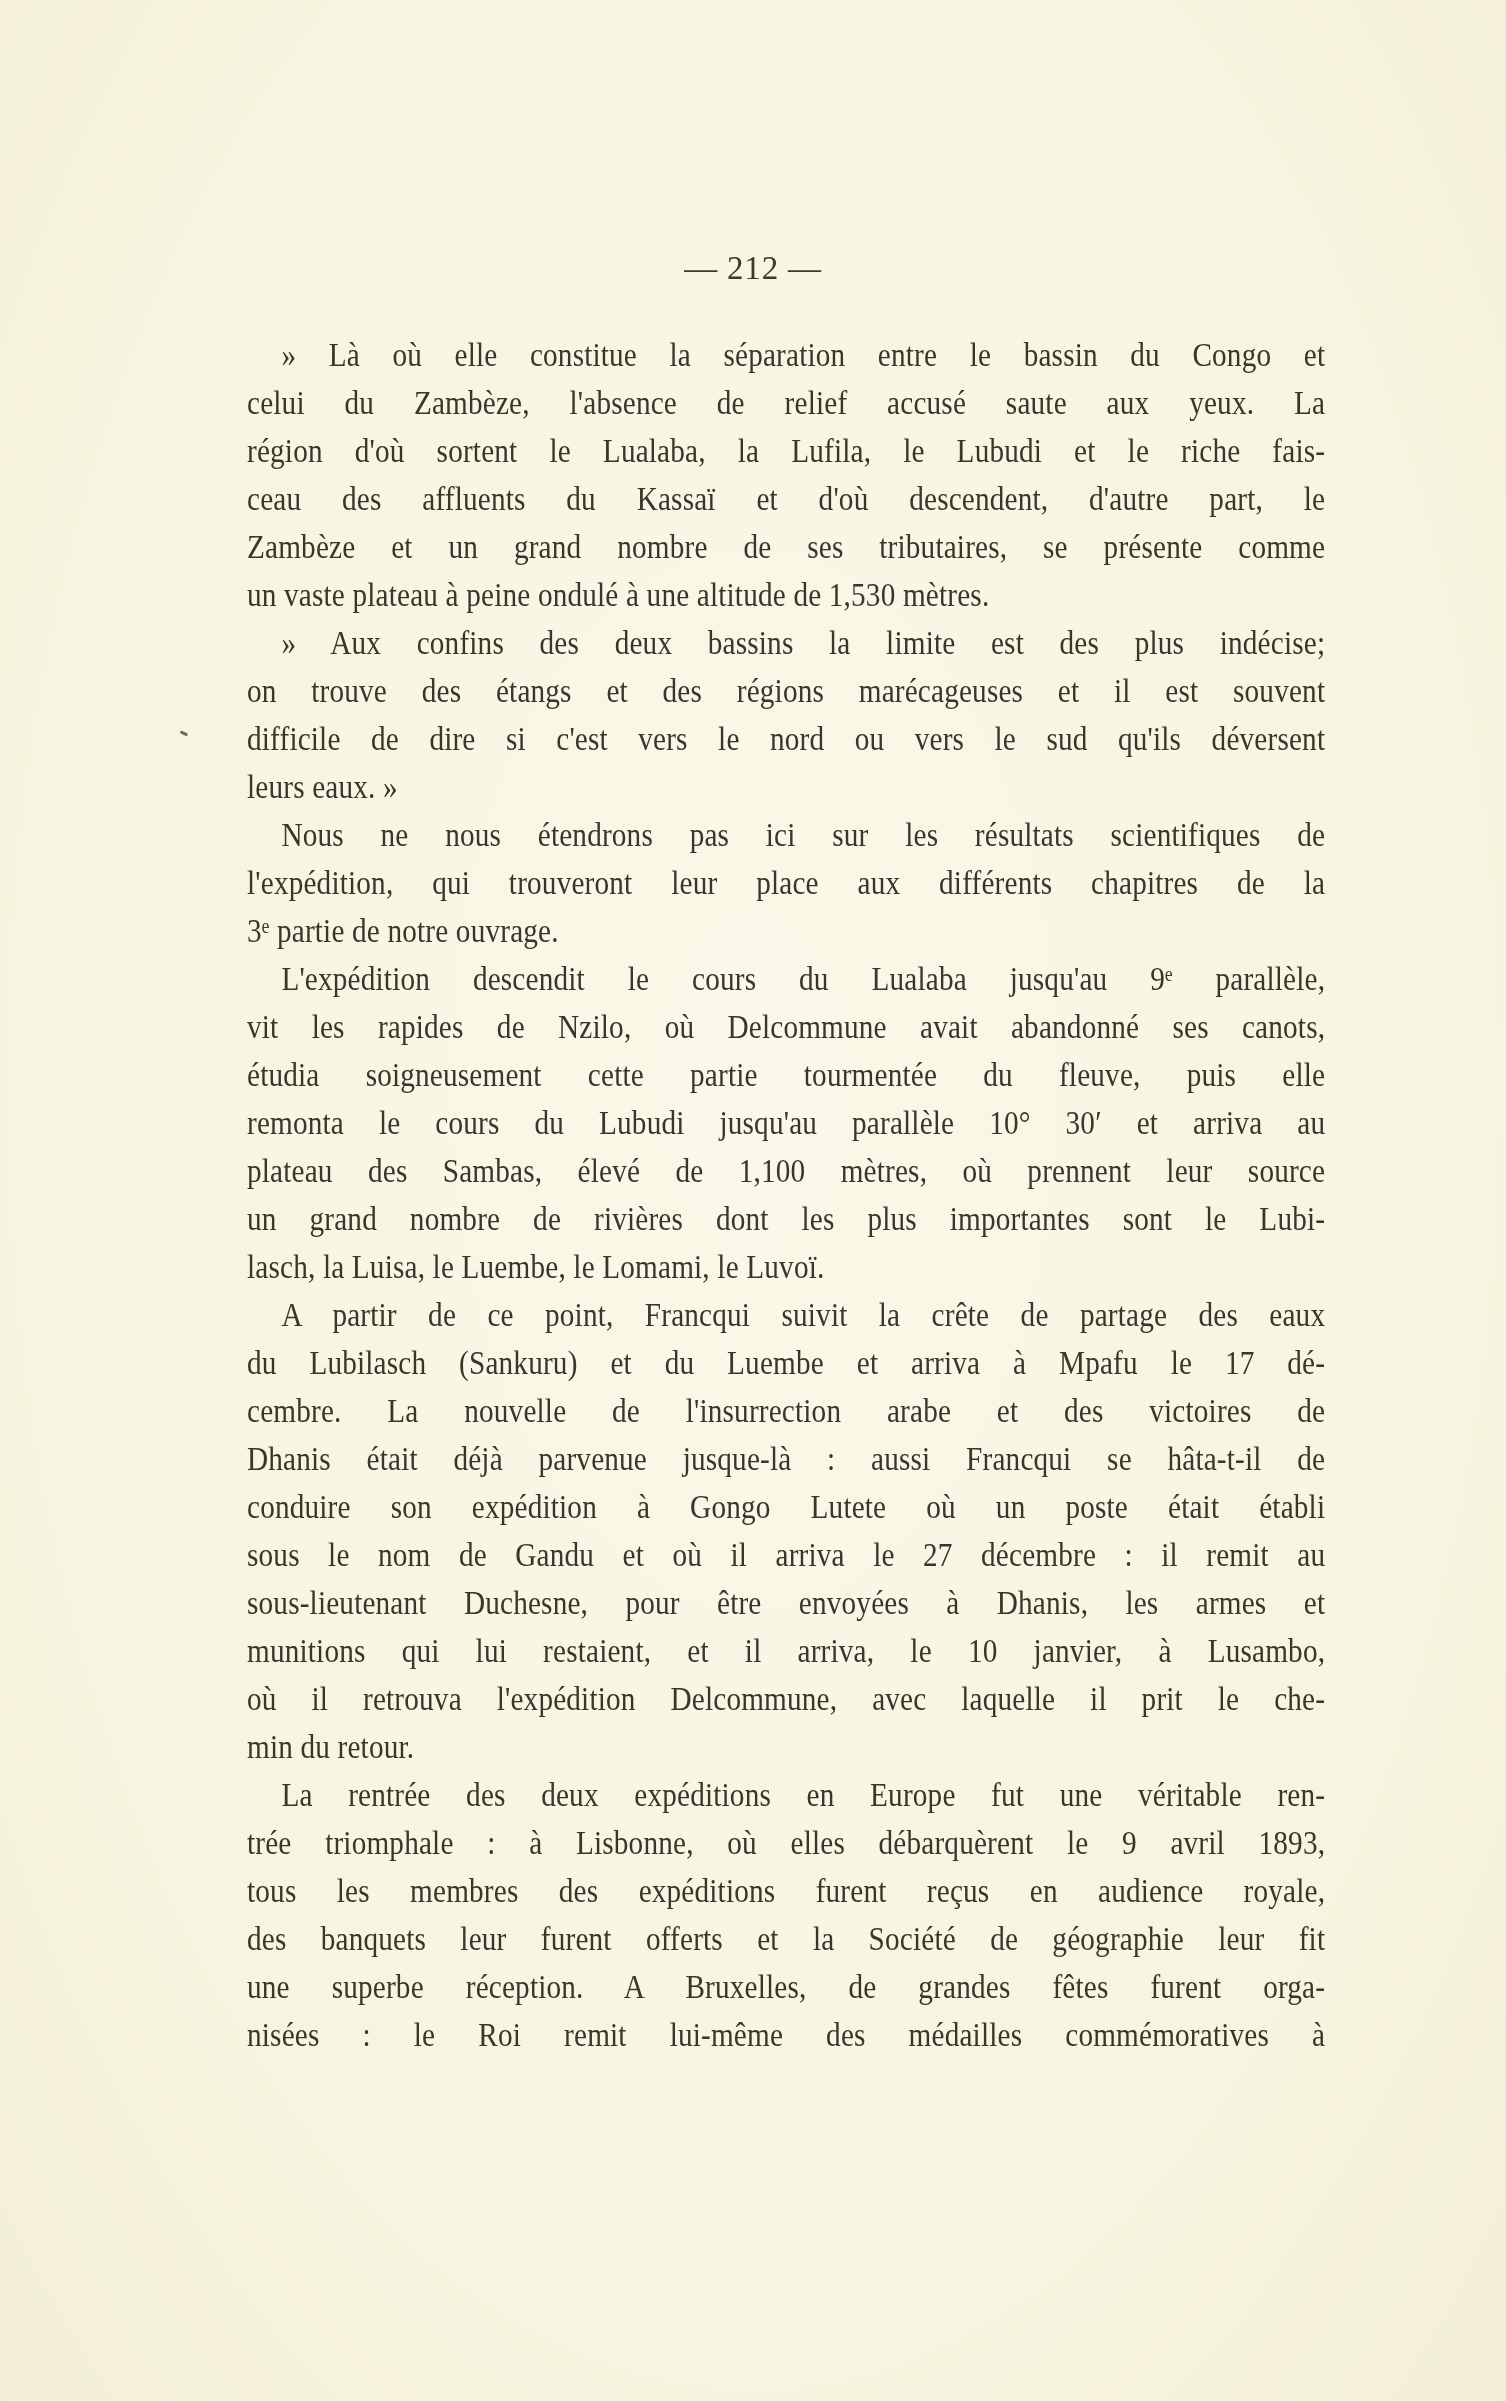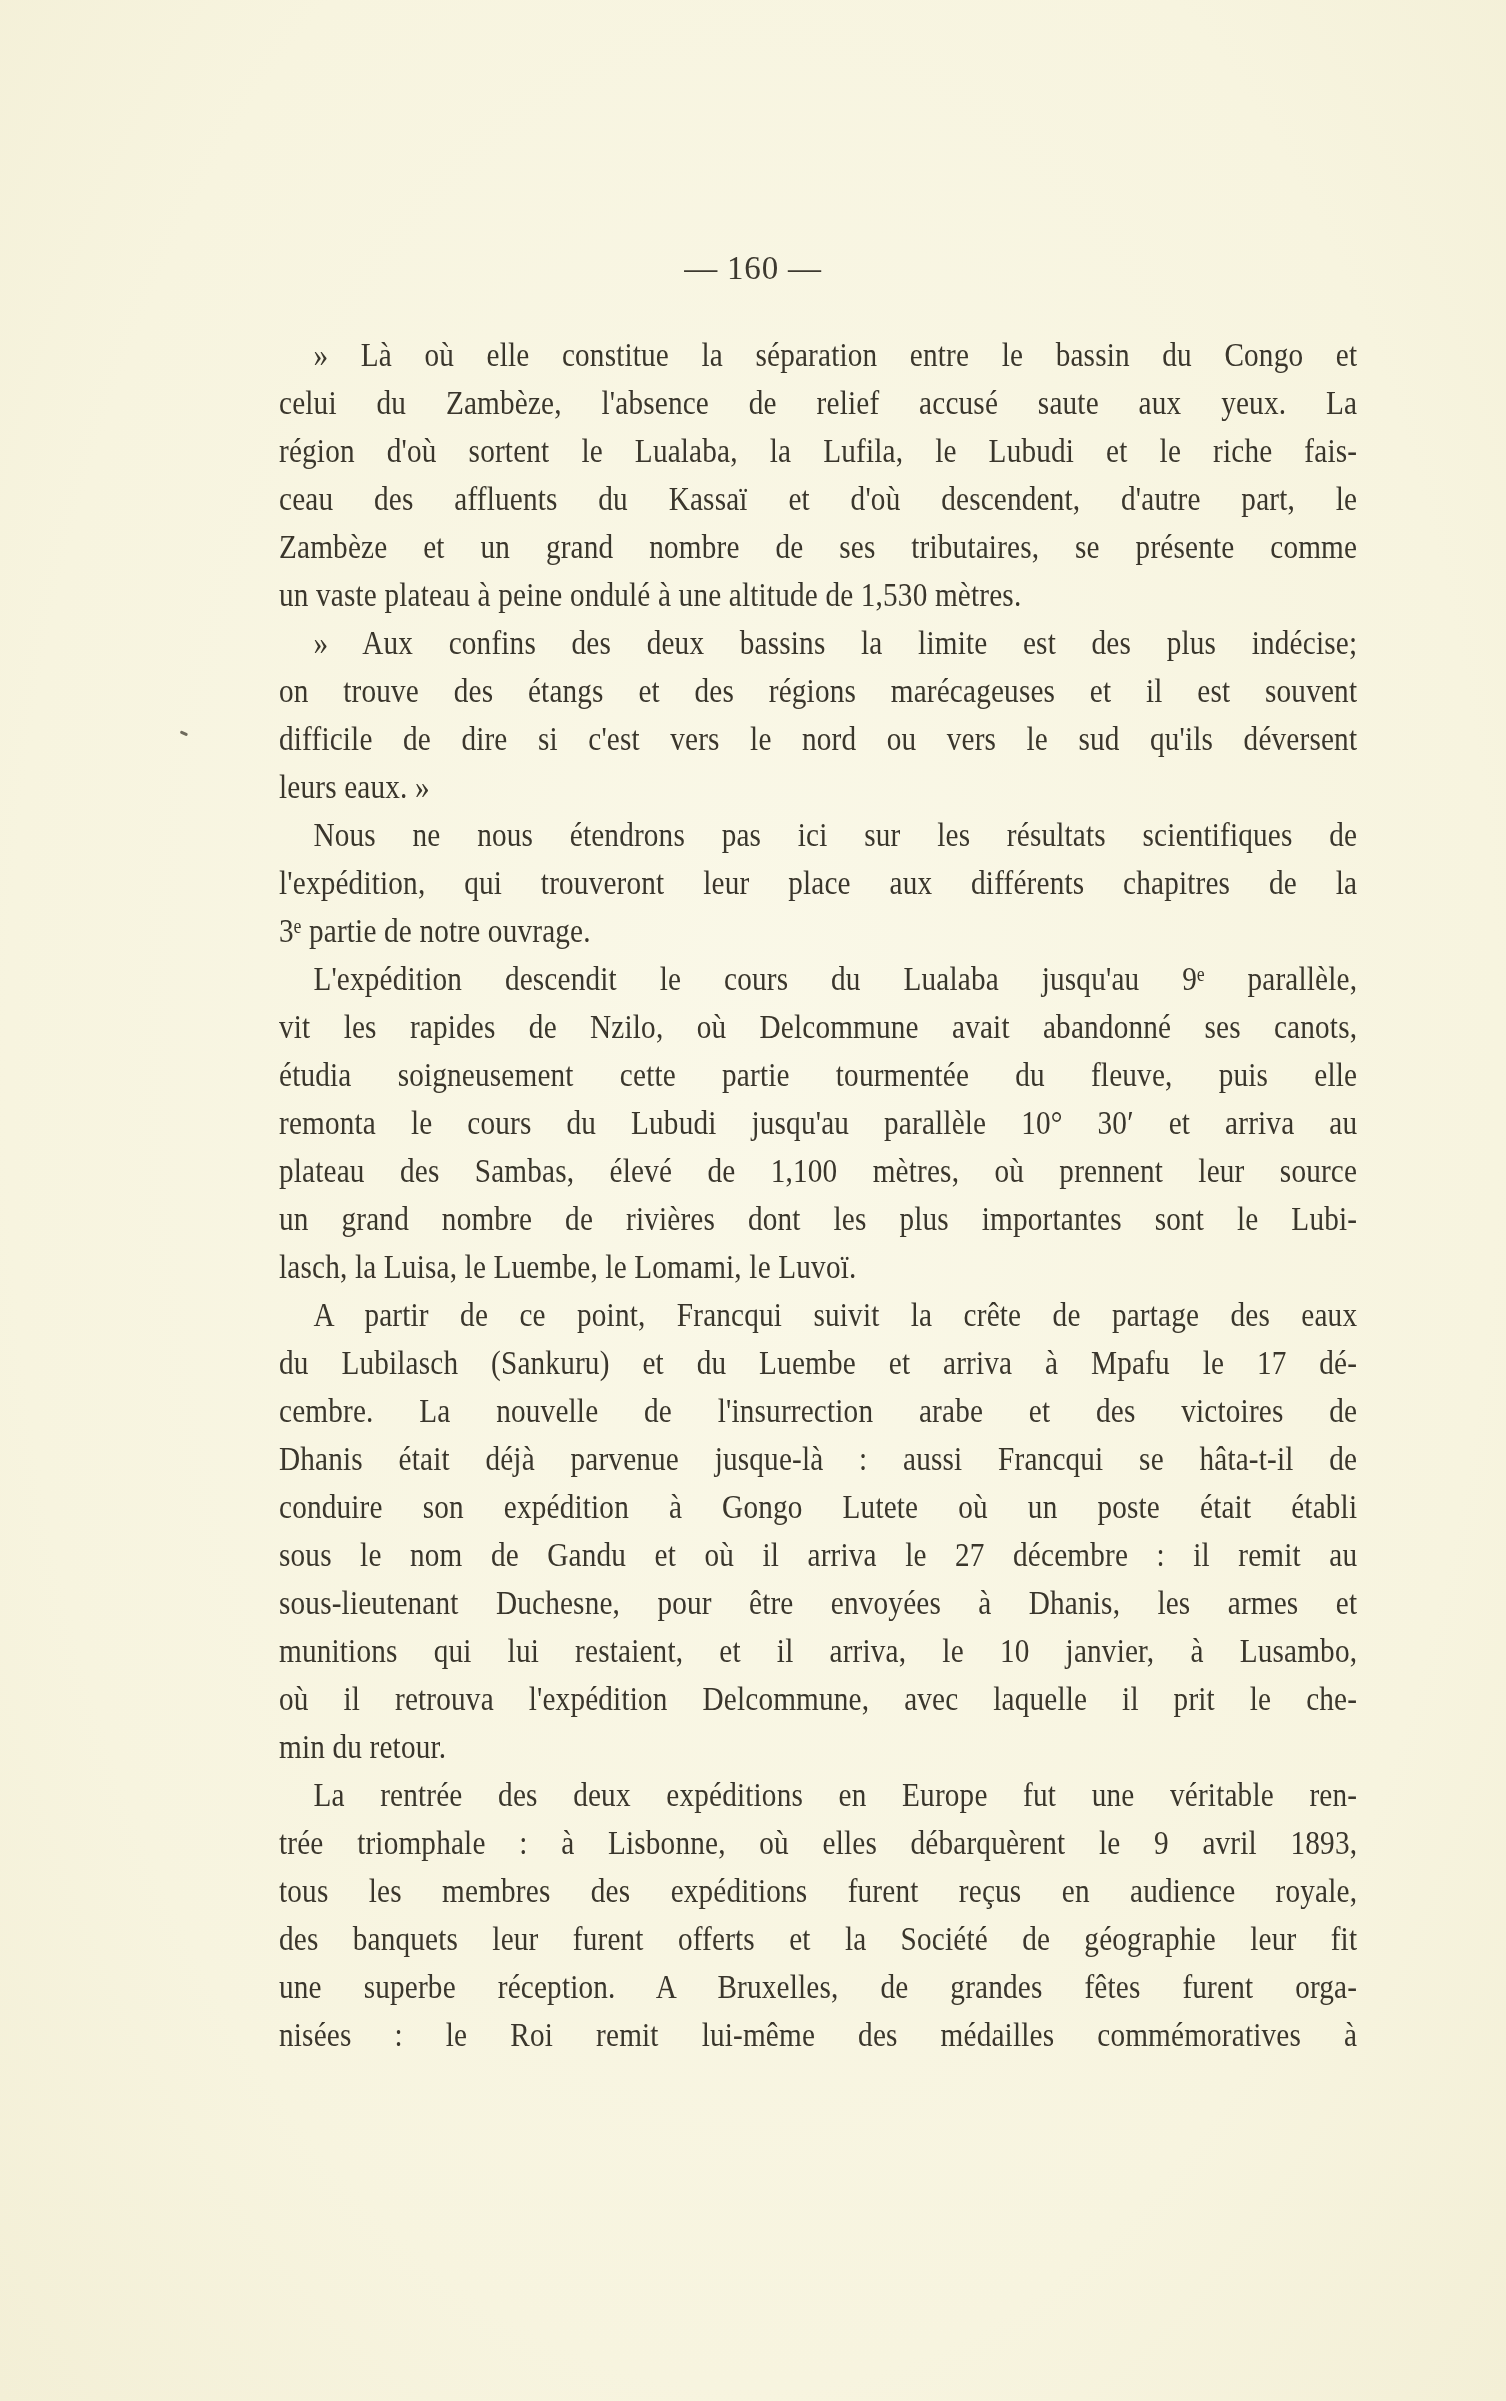--- a/index.html
+++ b/index.html
@@ -31,21 +31,20 @@
       text-align: center;
       font-size: 33px;
       letter-spacing: 0.8px;
       color: #3d392f;
     }
     .text-block {
       position: absolute;
       left: 247px;
       top: 331px;
       width: 1078px;
-      margin-left: 32px;
     }
     .line {
       height: 48px;
       line-height: 48px;
       font-size: 34px;
       white-space: nowrap;
       text-align: justify;
       text-align-last: justify;
       transform: scaleX(0.86);
       transform-origin: left center;
@@ -67,21 +66,21 @@
       height: 2.5px;
       background: #6e6a5c;
       transform: rotate(25deg);
       border-radius: 1.7px;
     }
   </style>
 </head>
 <body>
 
 <div class="page">
-  <div class="page-number">— 160 —</div>
+  <div class="page-number">— 212 —</div>
   <div class="margin-mark"></div>
   <div class="text-block" id="text-block">
       <div class="line indent">» Là où elle constitue la séparation entre le bassin du Congo et</div>
       <div class="line">celui du Zambèze, l'absence de relief accusé saute aux yeux. La</div>
       <div class="line">région d'où sortent le Lualaba, la Lufila, le Lubudi et le riche fais-</div>
       <div class="line">ceau des affluents du Kassaï et d'où descendent, d'autre part, le</div>
       <div class="line">Zambèze et un grand nombre de ses tributaires, se présente comme</div>
       <div class="line last">un vaste plateau à peine ondulé à une altitude de 1,530 mètres.</div>
       <div class="line indent">» Aux confins des deux bassins la limite est des plus indécise;</div>
       <div class="line">on trouve des étangs et des régions marécageuses et il est souvent</div>

